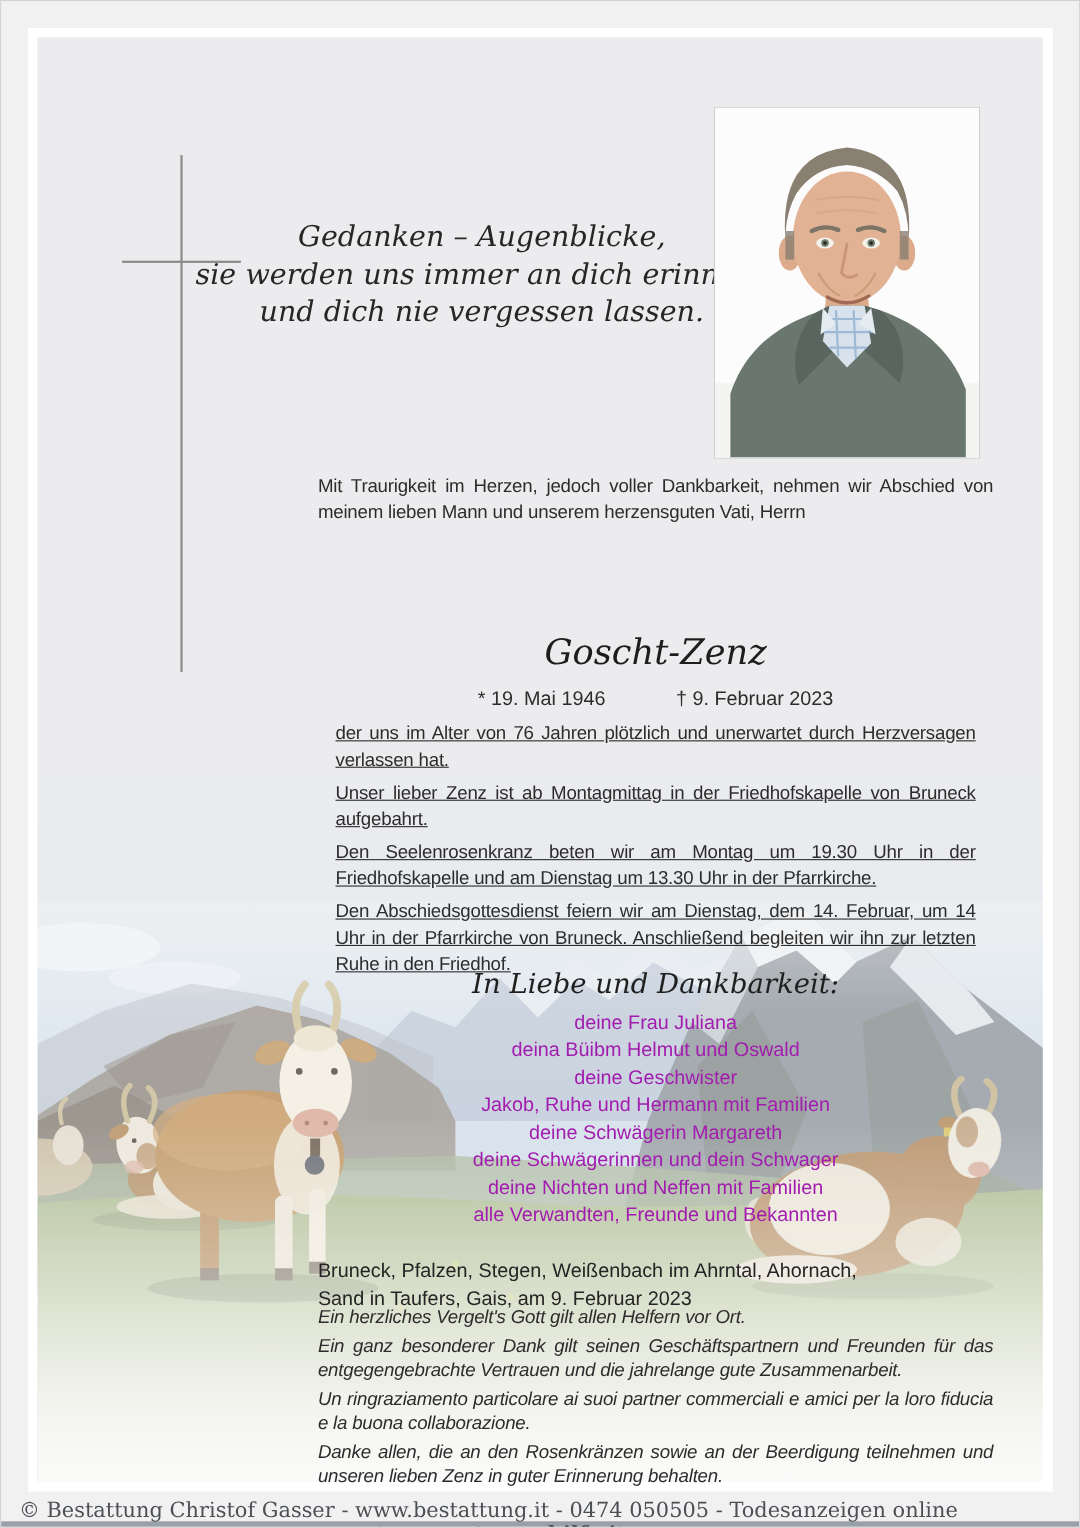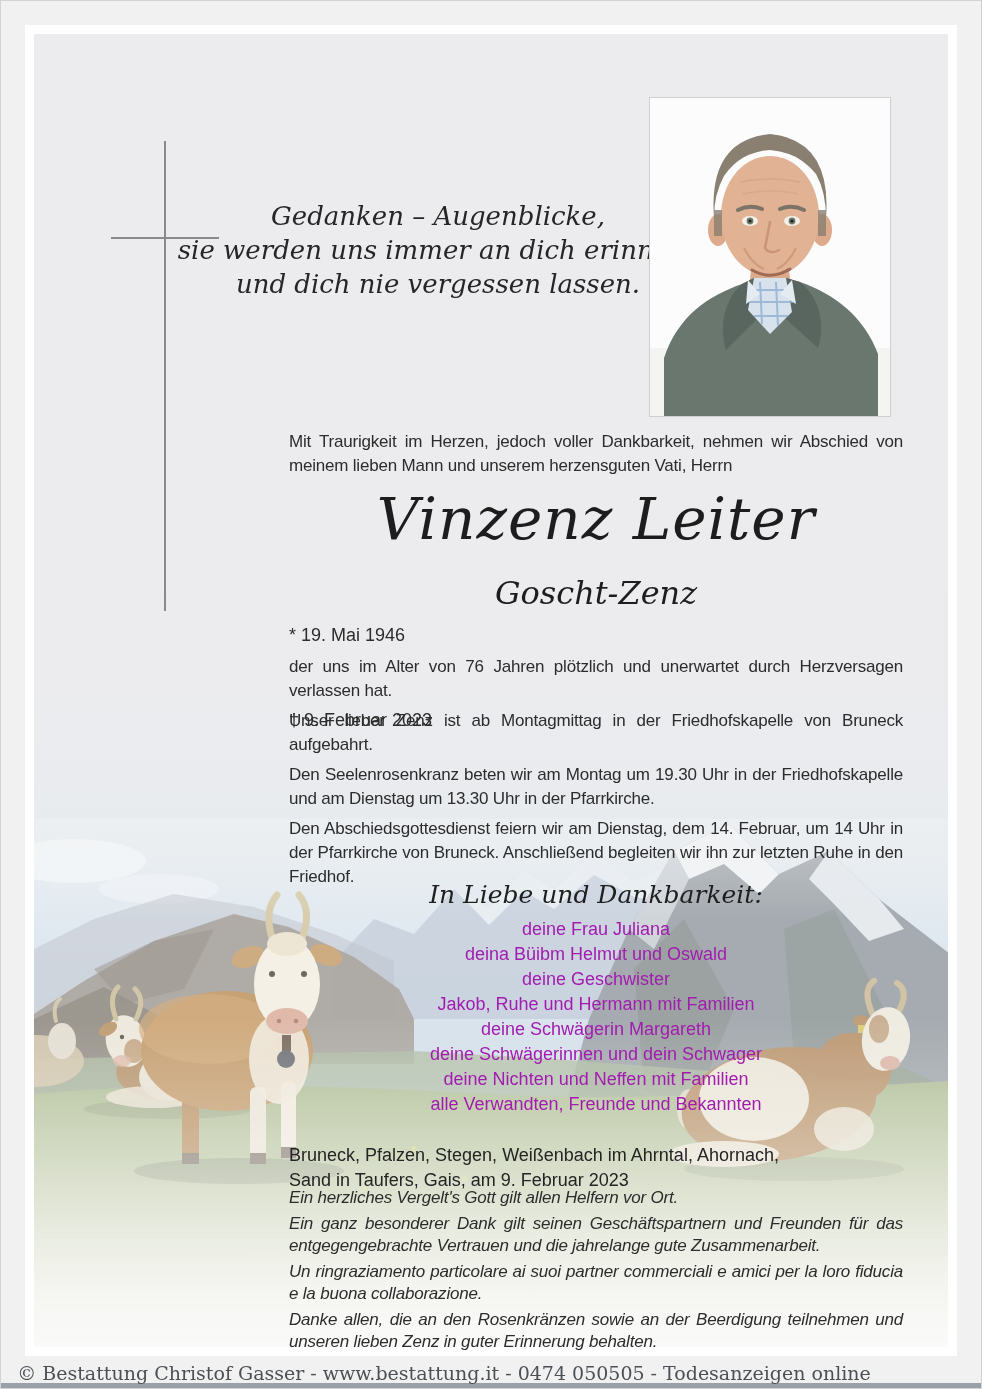--- a/index.html
+++ b/index.html
@@ -14,23 +14,23 @@
   .cross-h{left:110px;top:236px;width:108px;height:2px;background:#8a8a8a;}
   .script{font-family:"DejaVu Serif",serif;font-style:italic;}
   .poem{left:137px;top:198px;width:600px;text-align:center;font-size:26px;line-height:34px;color:#262626;}
   .photo{left:648px;top:96px;width:240px;height:318px;border:1px solid #cfcfcf;background:#fcfcfc;}
   .photo svg{display:block;}
   .col{left:288px;width:614px;}
   .body-text{font-size:17px;line-height:24px;letter-spacing:-0.2px;color:#2c2c2c;}
   .intro{top:429px;text-align:justify;}
   .title{top:478px;text-align:center;font-size:58px;line-height:80px;color:#1d1d1d;letter-spacing:1px;}
   .subtitle{top:570px;text-align:center;font-size:32px;line-height:44px;color:#1d1d1d;}
-  .dates{top:624px;display:flex;justify-content:center;gap:64px;font-size:18px;color:#2c2c2c;flex-direction:column;}
+  .dates{top:624px;display:flex;justify-content:center;gap:64px;font-size:18px;color:#2c2c2c;}
   .paras{top:654px;}
-  .paras p{margin:0 0 6px;text-align:justify;}
+  .paras p{margin:0 16px 6px;text-align:justify;text-decoration:underline;}
   .tribute{top:876px;text-align:center;font-size:25px;line-height:36px;color:#1f1f1f;}
   .mourners{top:916px;text-align:center;font-size:18px;line-height:25px;color:#a21caf;}
   .places{top:1142px;font-size:18px;line-height:25px;color:#242424;}
   .thanks{top:1186px;}
   .thanks p{margin:0 0 4px;text-align:justify;font-size:17px;line-height:22px;font-style:italic;}
   .footer{left:0;top:1361px;width:886px;text-align:center;font-family:"DejaVu Serif",serif;
           font-size:19px;color:#4c5055;z-index:6;}
   .footer b{font-weight:700;color:#3c4044;}
 </style>
 </head>
@@ -212,21 +212,20 @@
       <circle cx="142" cy="123" r="1.6" fill="#26221d"></circle>
       <path d="M120,124 L115,150 Q120,157 129,152" stroke="#c99576" stroke-width="2.5" fill="none" stroke-linecap="round"></path>
       <path d="M94,150 Q102,166 114,171" stroke="#c5916f" stroke-width="2" fill="none" opacity="0.7"></path>
       <path d="M146,150 Q138,166 127,171" stroke="#c5916f" stroke-width="2" fill="none" opacity="0.7"></path>
       <path d="M102,172 Q121,183 140,171" stroke="#a06a55" stroke-width="3" fill="none" stroke-linecap="round"></path>
     </svg>
   </div>
 
   <div class="layer col body-text intro">Mit Traurigkeit im Herzen, jedoch voller Dankbarkeit, nehmen wir Abschied von meinem lieben Mann und unserem herzensguten Vati, Herrn</div>
 
-  <div class="layer col title script">Vinzenz Leiter</div>
   <div class="layer col subtitle script">Goscht-Zenz</div>
 
   <div class="layer col dates">
     <span>* 19. Mai 1946</span>
     <span>† 9. Februar 2023</span>
   </div>
 
   <div class="layer col body-text paras">
     <p>der uns im Alter von 76 Jahren plötzlich und unerwartet durch Herzversagen verlassen hat.</p>
     <p>Unser lieber Zenz ist ab Montagmittag in der Friedhofskapelle von Bruneck aufgebahrt.</p>

